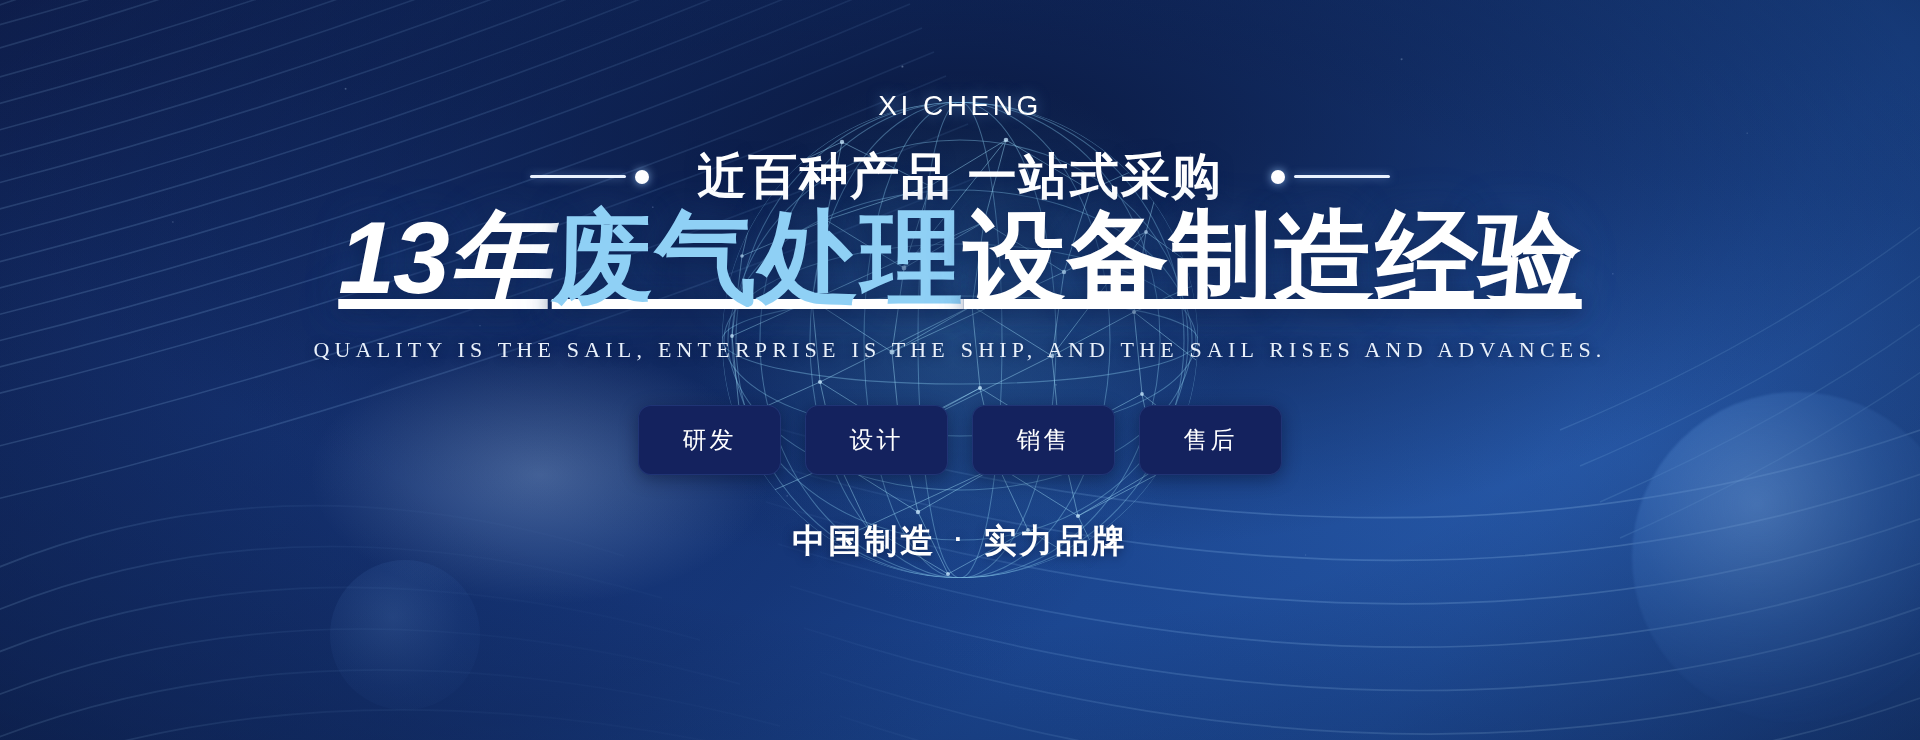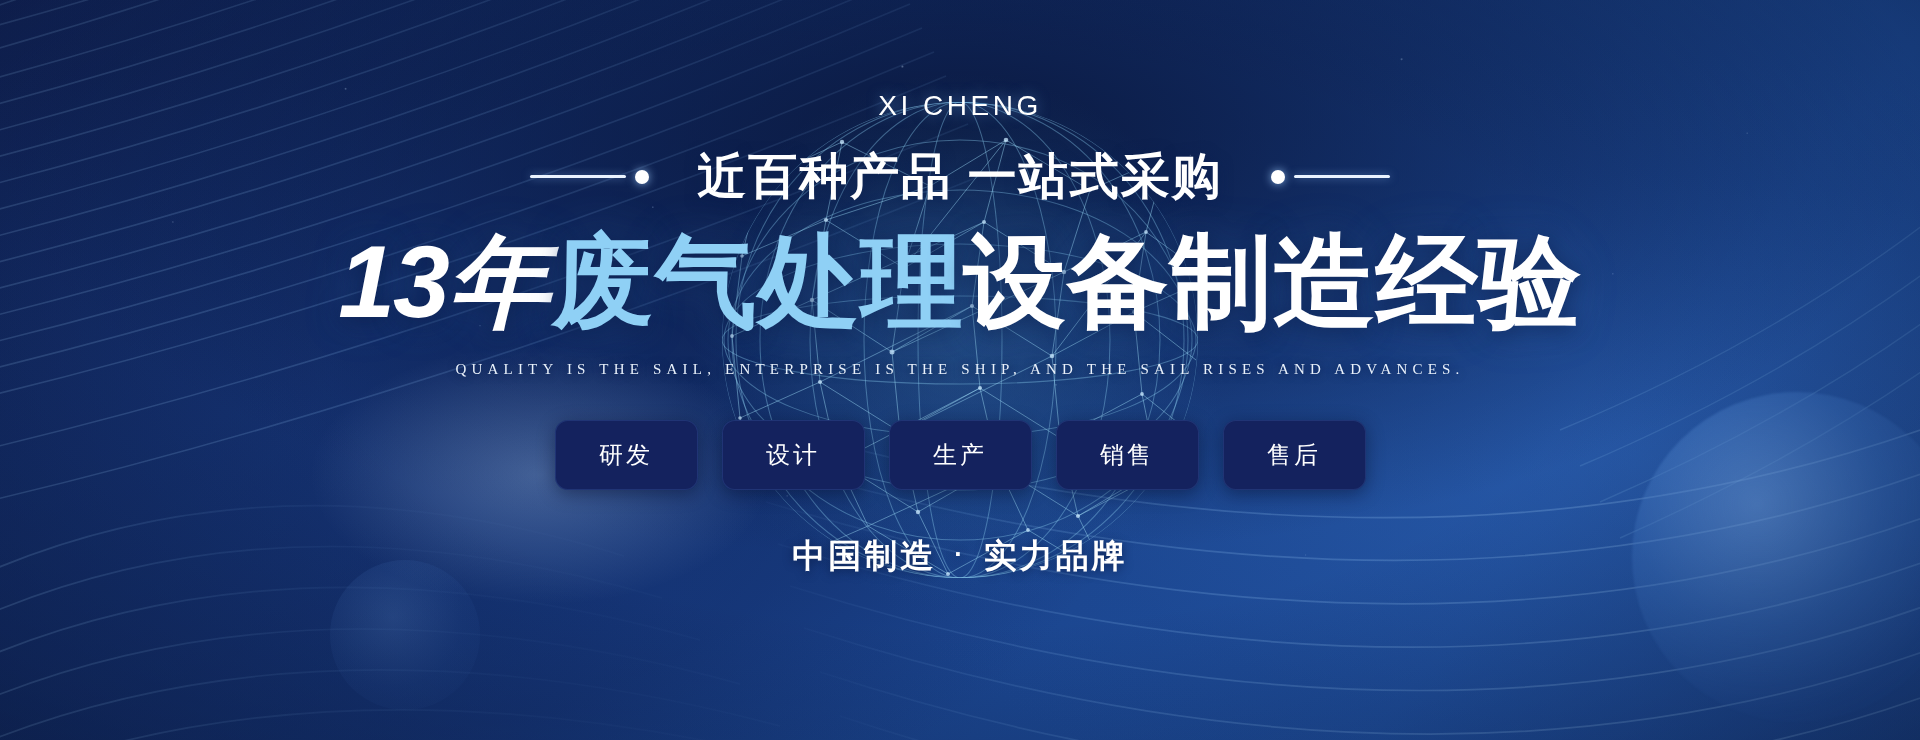--- a/index.html
+++ b/index.html
@@ -95,42 +95,42 @@
     color:#ffffff;
     font-size:49px;
     font-weight:700;
     letter-spacing:2px;
     line-height:1;
     white-space:nowrap;
     text-shadow:0 2px 14px rgba(10,30,80,.7);
   }
 
   .headline{
-    margin-top:24px;
     font-size:102px;
     font-weight:700;
     line-height:1.12;
     letter-spacing:1px;
     white-space:nowrap;
     color:#ffffff;
     text-shadow:0 3px 22px rgba(8,26,70,.75), 0 0 46px rgba(80,150,235,.28);
+    text-decoration:underline;
   }
   .headline .num{
     font-style:italic;
     font-weight:700;
     letter-spacing:-2px;
     padding-right:4px;
   }
   .headline .accent{color:#8fd0f5;}
 
   .tagline{
     margin-top:22px;
     color:#e9f1fb;
     font-family:"Liberation Serif","DejaVu Serif",serif;
-    font-size:15px;
+    font-size:22px;
     letter-spacing:5.2px;
     white-space:nowrap;
     text-shadow:0 1px 8px rgba(8,24,66,.8);
   }
 
   .pill-row{
     margin-top:42px;
     display:flex;gap:24px;
   }
   .pill{
@@ -356,23 +356,20 @@
     <div class="tagline">QUALITY IS THE SAIL, ENTERPRISE IS THE SHIP, AND THE SAIL RISES AND ADVANCES.</div>
 
     <div class="pill-row">
       <div class="pill">
         <span>研发</span>
       </div>
       <div class="pill">
         <span>设计</span>
       </div>
       <div class="pill">
-        <span>生产</span>
-      </div>
-      <div class="pill">
         <span>销售</span>
       </div>
       <div class="pill">
         <span>售后</span>
       </div>
     </div>
 
     <div class="footer-line">
       <span>中国制造</span><span class="sep">·</span><span>实力品牌</span>
     </div>

